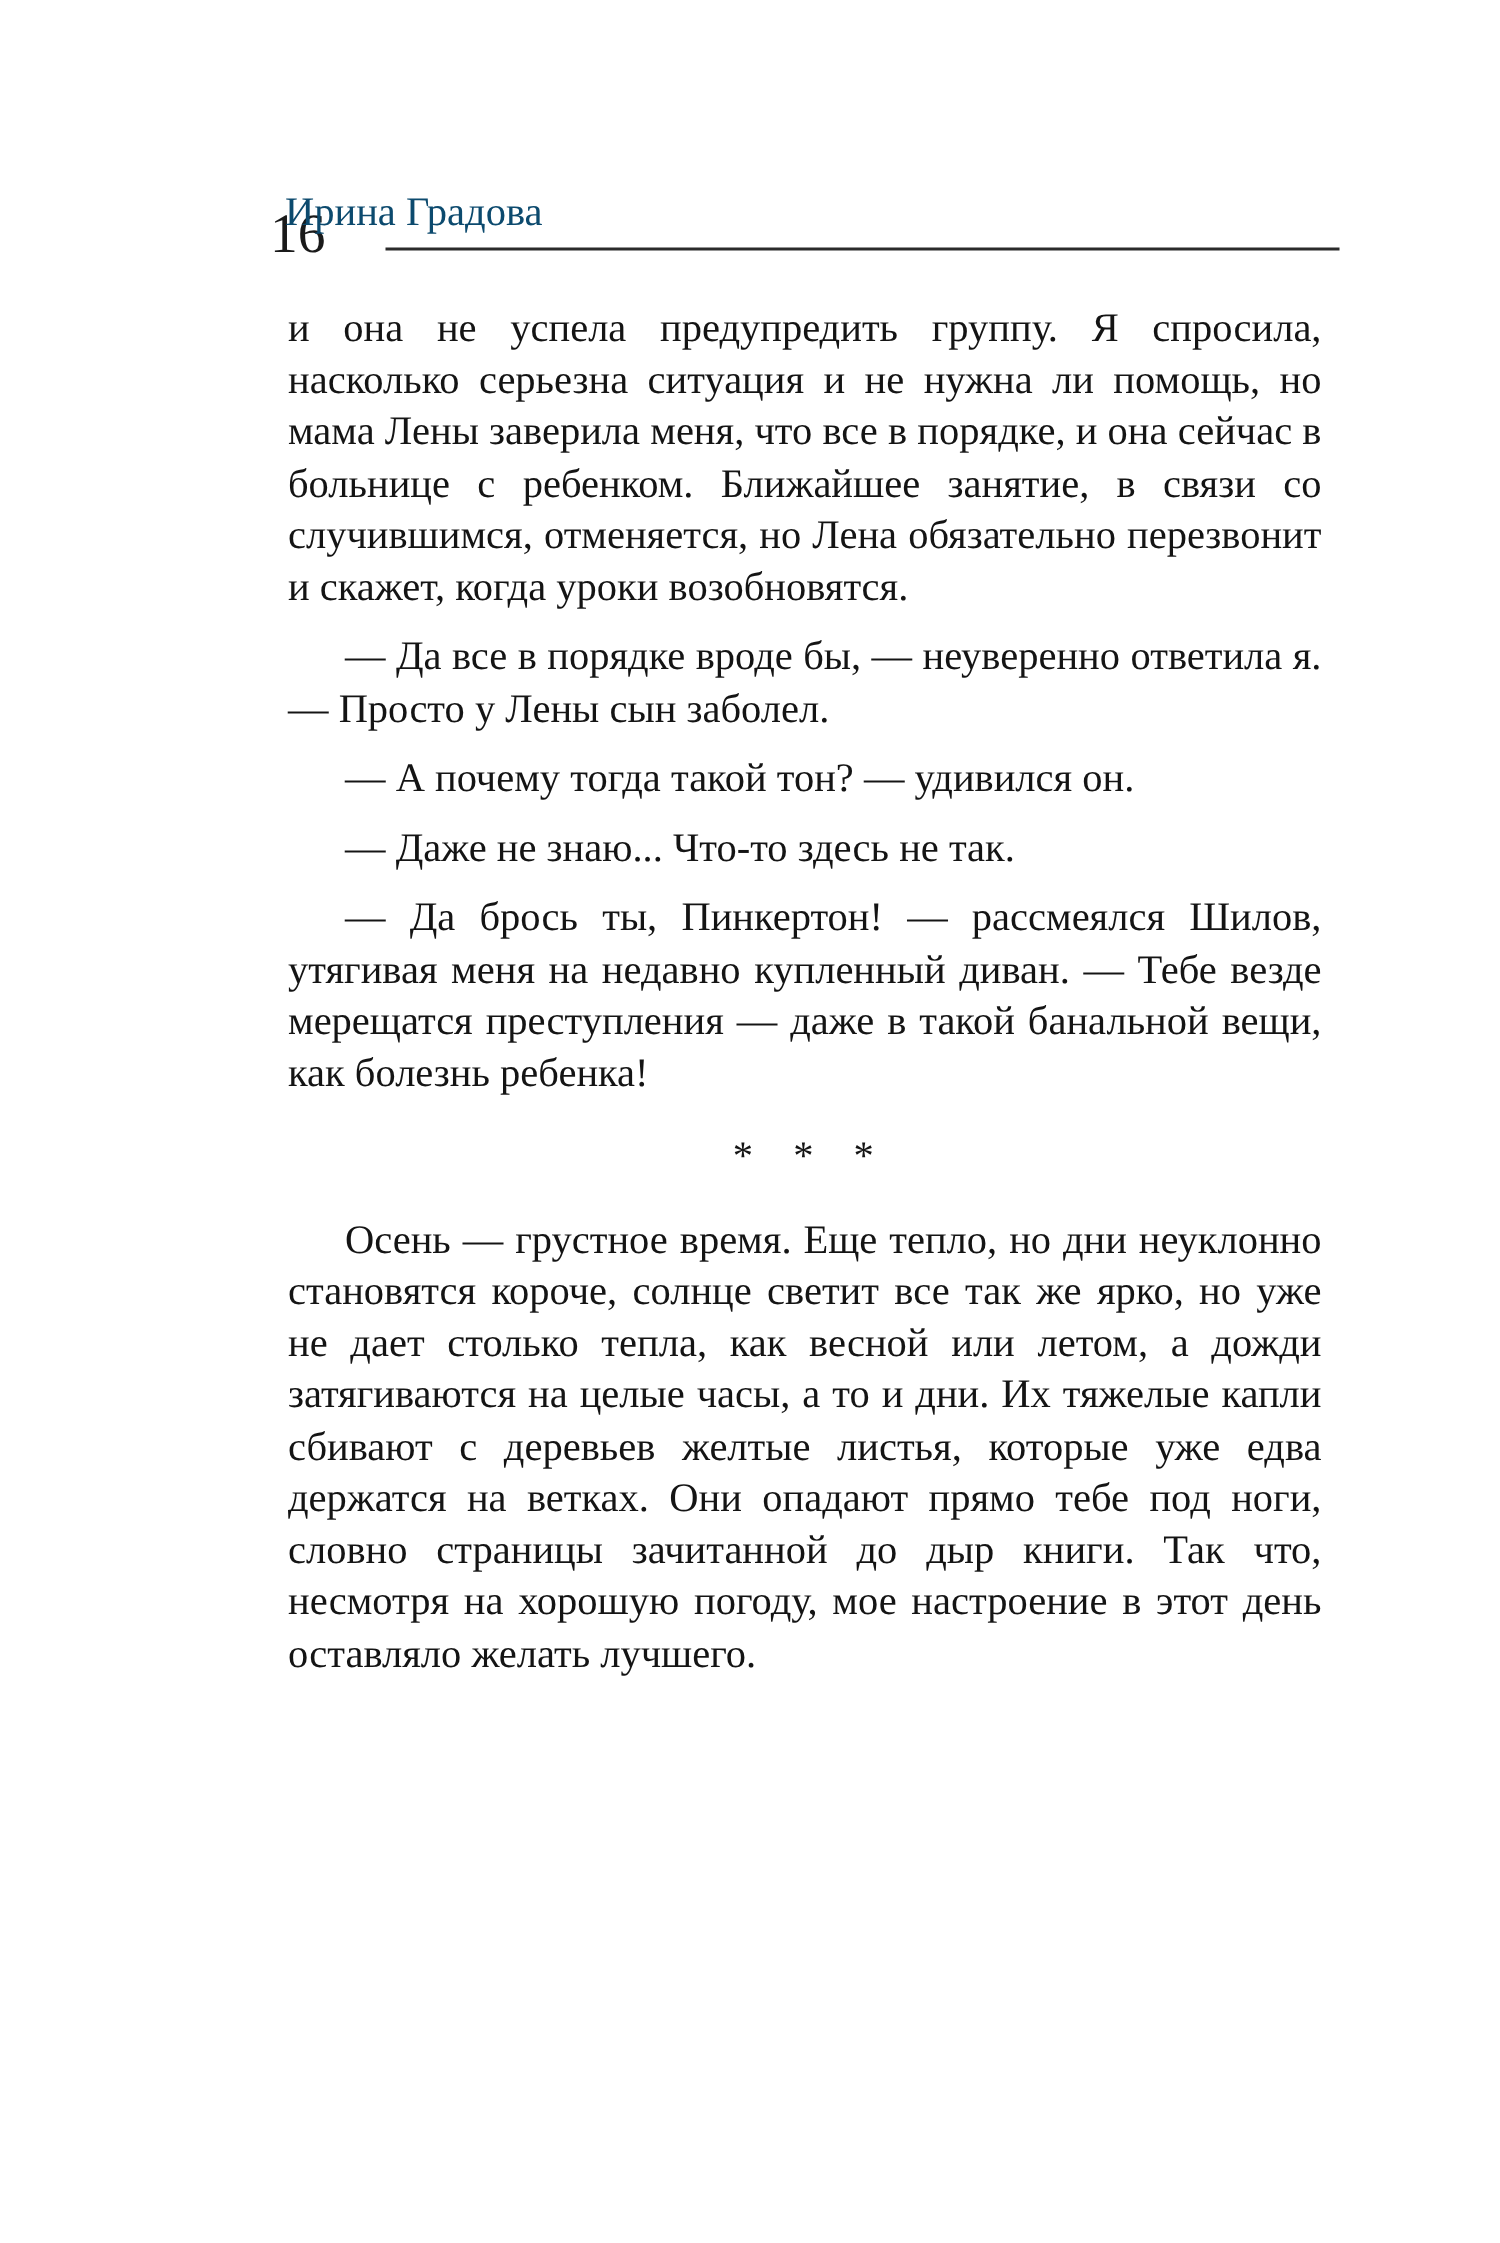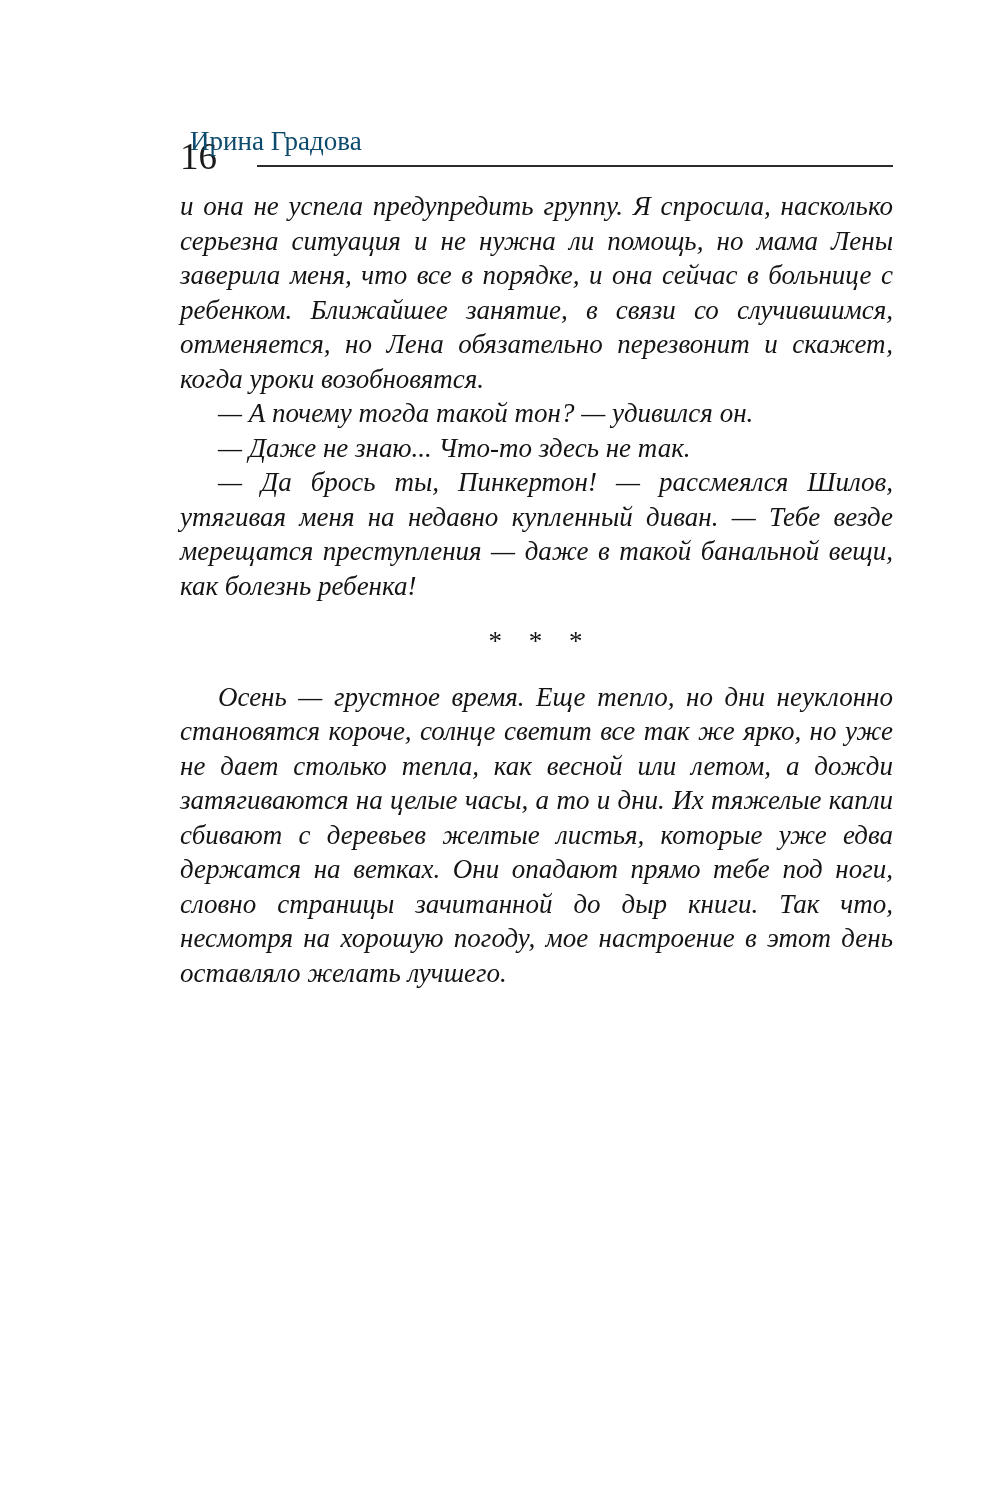--- a/index.html
+++ b/index.html
@@ -45,23 +45,22 @@
     position: absolute;
     left: 180px;
     top: 189px;
     width: 713px;
     font-size: 27px;
     line-height: 34.5px;
     text-align: justify;
     color: #141414;
   }
   .para {
-    margin: 0;
+    margin: 12px;
     text-indent: 38px;
-    font-style: italic;
   }
   .para.no-indent {
     text-indent: 0;
   }
   .separator {
     margin: 21px 0;
     text-align: center;
     text-indent: 0;
     font-size: 27px;
     line-height: 34.5px;
@@ -79,20 +78,21 @@
 
   <span class="running-title">Ирина Градова</span>
 
   <div class="header-rule"></div>
 
   <main class="body-text">
 
     <p class="para no-indent">и она не успела предупредить группу. Я спросила, насколько серьезна ситуация и не нужна ли помощь, но мама Лены заверила меня, что все в порядке, и она сейчас в больнице с ребенком. Ближайшее занятие, в связи со случившимся, отменяется, но Лена обязательно перезвонит и скажет, когда уроки возобновятся.</p>
 
 
+    <p class="para">— Да все в порядке вроде бы, — неуверенно ответила я. — Просто у Лены сын заболел.</p>
 
     <p class="para">— А почему тогда такой тон? — удивился он.</p>
 
     <p class="para">— Даже не знаю... Что-то здесь не так.</p>
 
     <p class="para">— Да брось ты, Пинкертон! — рассмеялся Шилов, утягивая меня на недавно купленный диван. — Тебе везде мерещатся преступления — даже в такой банальной вещи, как болезнь ребенка!</p>
 
 
     <div class="separator">* * *</div>
 

